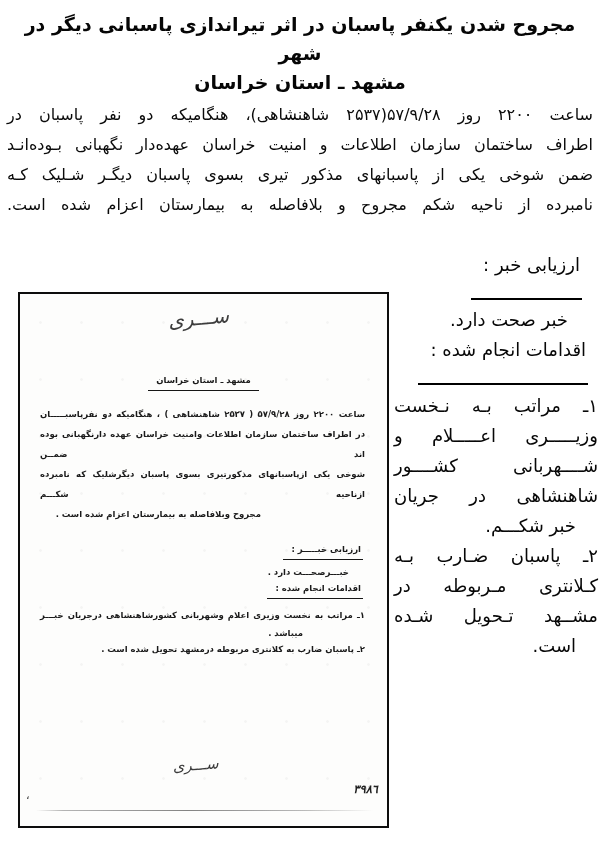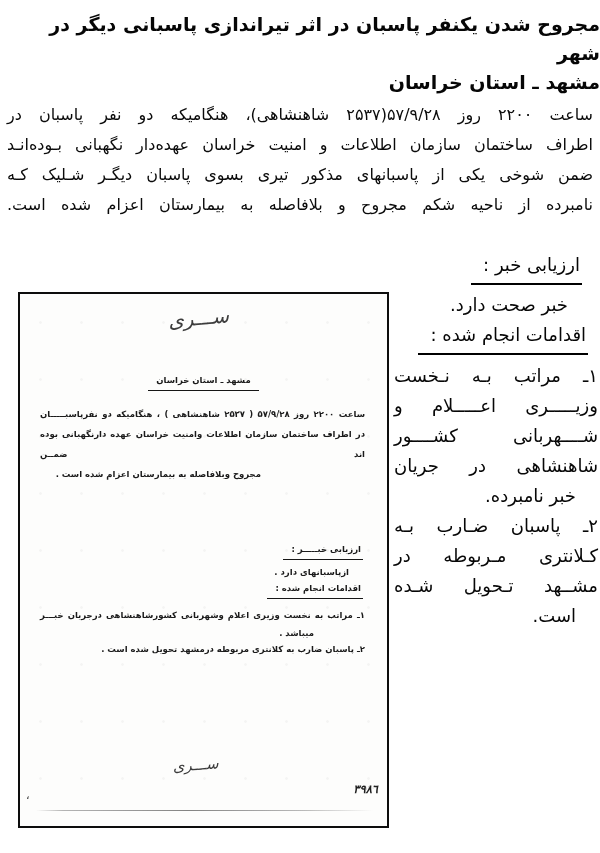--- a/index.html
+++ b/index.html
@@ -1,33 +1,33 @@
 <!DOCTYPE html>
 <html lang="fa" dir="rtl"><head>
 <meta charset="utf-8">
 <style>
   html,body{margin:0;padding:0;background:#ffffff;}
   .page{
     position:relative;width:600px;height:853px;background:#ffffff;overflow:hidden;
     font-family:"DejaVu Sans",sans-serif;color:#000;direction:rtl;
   }
   
-  .main-title{position:absolute;top:10px;left:0;right:0;
+  .main-title{position:absolute;top:10px;left:0;right:0;text-align:center;
     font-size:19px;font-weight:bold;line-height:29px;color:#060606;}
   
   .main-para{position:absolute;top:100px;right:7px;left:7px;
     font-size:16px;line-height:30px;color:#0a0a0a;}
   .jl{text-align:justify;text-align-last:justify;-moz-text-align-last:justify;}
   
   .right-col{position:absolute;top:250px;right:2px;width:204px;
     font-size:18px;line-height:30px;color:#070707;}
   .rc-line{white-space:nowrap;}
   .rc-head{text-align:right;padding-right:16px;margin-bottom:5px;}
   .rc-head2{text-align:right;padding-right:10px;margin-bottom:6px;}
-  .u2{display:inline-block;border-bottom:2px solid #000;padding:0 2px 3px 12px;}
+  .u2{display:inline-block;border-bottom:2px solid #000;padding:0 2px 18px 12px;}
   .rc-result{text-align:right;padding-right:30px;}
   .rc-end{text-align:right;padding-right:22px;}
   
   .scan{position:absolute;left:18px;top:292px;width:367px;height:532px;
     border:2px solid #0d0d0d;background:#fdfdfc;
     background-image:radial-gradient(rgba(90,90,90,0.05) 1px,transparent 1.4px);
     background-size:41px 57px;}
   .scan-inner{position:absolute;inset:0;filter:blur(0.25px);
     font-size:8.5px;font-weight:bold;color:#1a1a1a;line-height:12px;direction:rtl;}
   .sc-secret-top{position:absolute;top:18px;left:0;right:10px;text-align:center;
@@ -37,21 +37,21 @@
   .sc-title2{position:absolute;top:80px;left:0;right:0;text-align:center;}
   .su{display:inline-block;border-bottom:1.5px solid #161616;padding:0 8px 4px 8px;}
   .su2{display:inline-block;border-bottom:1.5px solid #161616;padding:0 2px 4px 8px;}
   .sc-para{position:absolute;top:110px;right:22px;left:20px;}
   .sc-para .pline{line-height:20px;}
   .sc-para .plast{text-align:right;text-align-last:right;padding-right:104px;}
   .sc-eval-h{position:absolute;top:249px;right:24px;}
   .sc-eval-r{position:absolute;top:272px;right:38px;}
   .sc-act-h{position:absolute;top:288px;right:24px;}
   .sc-a1l1{position:absolute;top:315px;right:22px;left:20px;}
-  .sc-a1l2{position:absolute;top:333px;right:73px;}
+  .sc-a1l2{position:absolute;top:333px;right:84px;}
   .sc-a2{position:absolute;top:349px;right:22px;text-align:center;}
   .sc-secret-bottom{position:absolute;top:465px;left:0;right:16px;text-align:center;
     font-size:15px;font-weight:normal;font-style:italic;color:#3a3a3a;
     letter-spacing:2px;transform:rotate(-4deg);}
   .sc-faint-num{position:absolute;top:456px;right:12px;font-size:7px;
     font-weight:normal;color:#8a8a8a;opacity:.55;letter-spacing:1px;margin-top:32px;}
   .sc-doc-num{position:absolute;top:489px;right:9px;font-size:11.5px;color:#202020;font-style:italic;}
   .sc-comma{position:absolute;top:496px;left:6px;font-size:11px;font-weight:normal;color:#333;}
   .sc-rule{position:absolute;top:516px;left:16px;right:14px;height:1px;
     background:linear-gradient(90deg,rgba(130,130,130,0) 0%,rgba(120,120,120,.55) 8%,
@@ -79,46 +79,47 @@
       <span class="u2">ارزیابی خبر :</span>
     </div>
     <div class="rc-line rc-result">خبر صحت دارد.</div>
     <div class="rc-line rc-head2">
       <span class="u2">اقدامات انجام شده :</span>
     </div>
     <div class="rc-line jl">۱ـ مراتب بـه نـخست</div>
     <div class="rc-line jl">وزیـــــری اعـــــلام و</div>
     <div class="rc-line jl">شــــهربانی کشــــور</div>
     <div class="rc-line jl">شاهنشاهی در جریان</div>
-    <div class="rc-line rc-end">خبر نامبرده.</div>
+    <div class="rc-line rc-end">خبر شکـــم.</div>
     <div class="rc-line jl">۲ـ پاسبان ضـارب بـه</div>
     <div class="rc-line jl">کـلانتری مـربوطه در</div>
     <div class="rc-line jl">مشــهد تـحویل شـده</div>
     <div class="rc-line rc-end">است.</div>
   </div>
 
   <div class="scan">
     <div class="scan-inner">
 
       <div class="sc-secret-top">ســـری</div>
 
       <div class="sc-title2">
         <span class="su">مشهد ـ استان خراسان</span>
       </div>
 
       <div class="sc-para">
         <div class="pline jl">ساعت ۲۲۰۰ روز ۵۷/۹/۲۸ ( ۲۵۳۷ شاهنشاهی ) ، هنگامیکه دو نفرپاسبـــــان</div>
         <div class="pline jl">در اطراف ساختمان سازمان اطلاعات وامنیت خراسان عهده دارنگهبانی بوده اند ضمــن</div>
+        <div class="pline jl">شوخی یکی ازپاسبانهای مذکورتیری بسوی پاسبان دیگرشلیک که نامبرده ازناحیه شکـــم</div>
         <div class="pline plast">مجروح وبلافاصله به بیمارستان اعزام شده است .</div>
       </div>
 
       <div class="sc-eval-h">
         <span class="su2">ارزیابی خبـــــر :</span>
       </div>
-      <div class="sc-eval-r">ازپاسبانهای دارد .</div>
+      <div class="sc-eval-r">خبـــرصحـــت دارد .</div>
       <div class="sc-act-h">
         <span class="su2">اقدامات انجام شده :</span>
       </div>
       <div class="sc-a1l1 jl">۱ـ مراتب به نخست وزیری اعلام وشهربانی کشورشاهنشاهی درجریان خبـــر</div>
       <div class="sc-a1l2">میباشد .</div>
       <div class="sc-a2">۲ـ پاسبان ضارب به کلانتری مربوطه درمشهد تحویل شده است .</div>
 
       <div class="sc-secret-bottom">ســـری</div>
       <div class="sc-faint-num">٨٤٠</div>
       <div class="sc-doc-num">٣٩٨٦</div>

